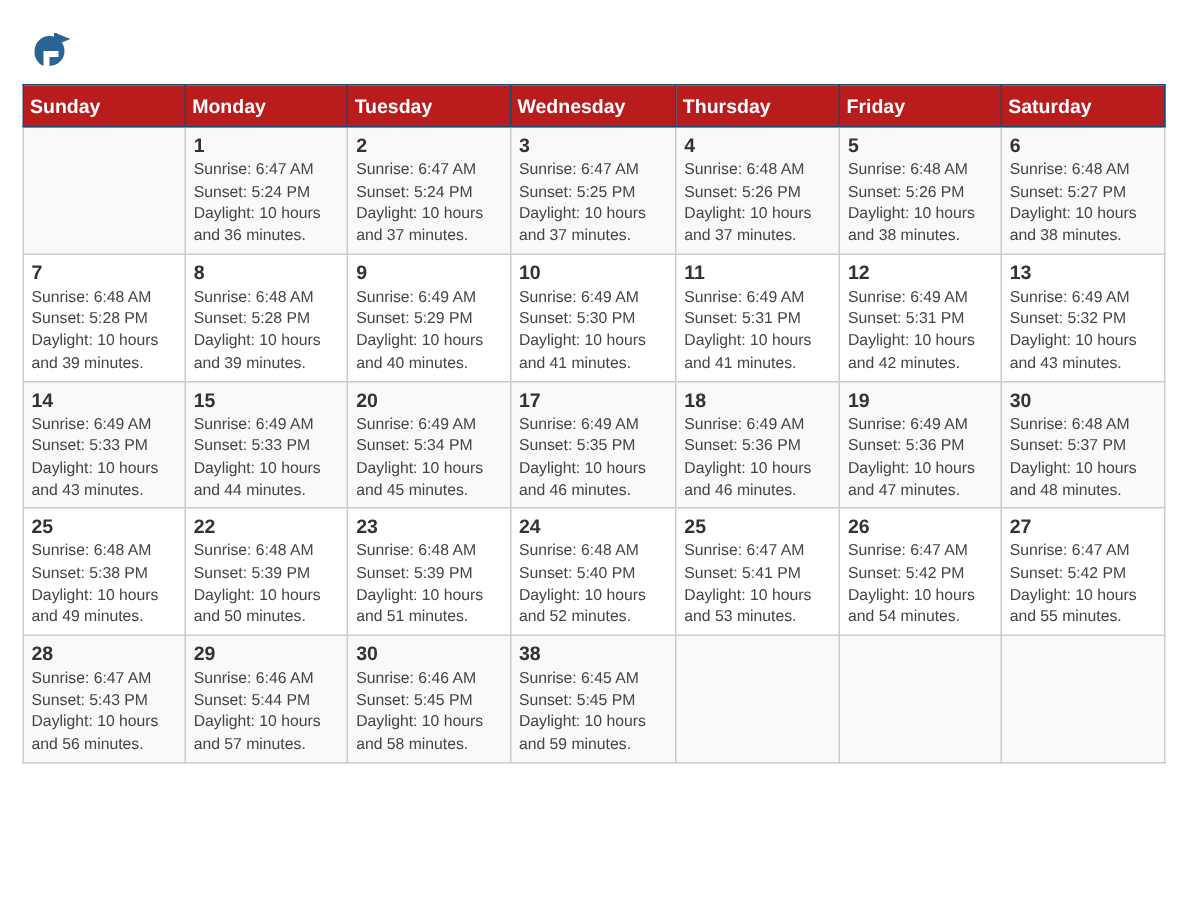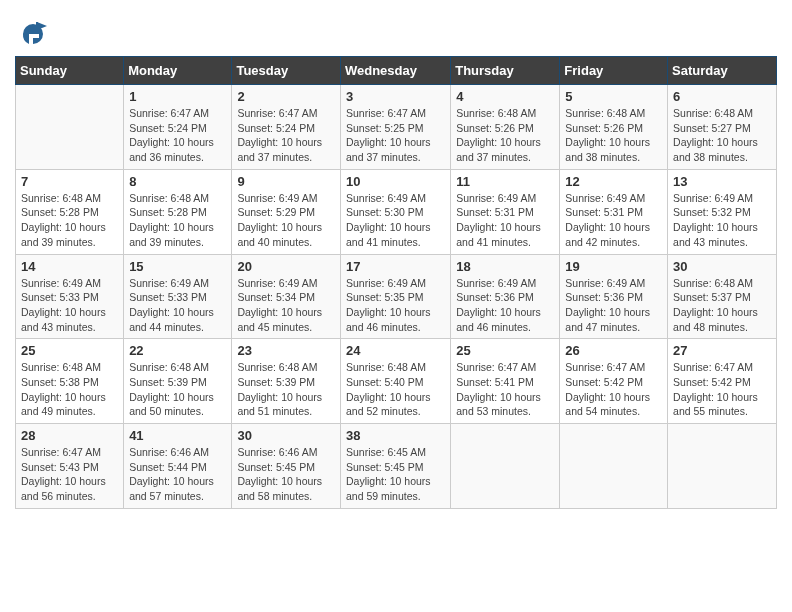--- a/index.html
+++ b/index.html
@@ -47,21 +47,21 @@
       font-size: 16px;
       color: #555;
       font-weight: normal;
     }
     table {
       width: 100%;
       border-collapse: collapse;
       font-size: 11px;
     }
     thead tr th {
-      background-color: #404040;
+      background-color: #b91c1c;
       color: #fff;
       padding: 6px 4px;
       text-align: left;
       font-size: 13px;
       font-weight: bold;
       border: 1px solid #1a4a72;
     }
     tbody tr td {
       border: 1px solid #ccc;
       padding: 4px 5px;
@@ -332,21 +332,21 @@
       </tr>
       <tr>
         <td>
           <span class="day-number">28</span>
           <div class="day-info" style="white-space: pre-line;">Sunrise: 6:47 AM
 Sunset: 5:43 PM
 Daylight: 10 hours
 and 56 minutes.</div>
         </td>
         <td>
-          <span class="day-number">41</span>
+          <span class="day-number">29</span>
           <div class="day-info" style="white-space: pre-line;">Sunrise: 6:46 AM
 Sunset: 5:44 PM
 Daylight: 10 hours
 and 57 minutes.</div>
         </td>
         <td>
           <span class="day-number">30</span>
           <div class="day-info" style="white-space: pre-line;">Sunrise: 6:46 AM
 Sunset: 5:45 PM
 Daylight: 10 hours

